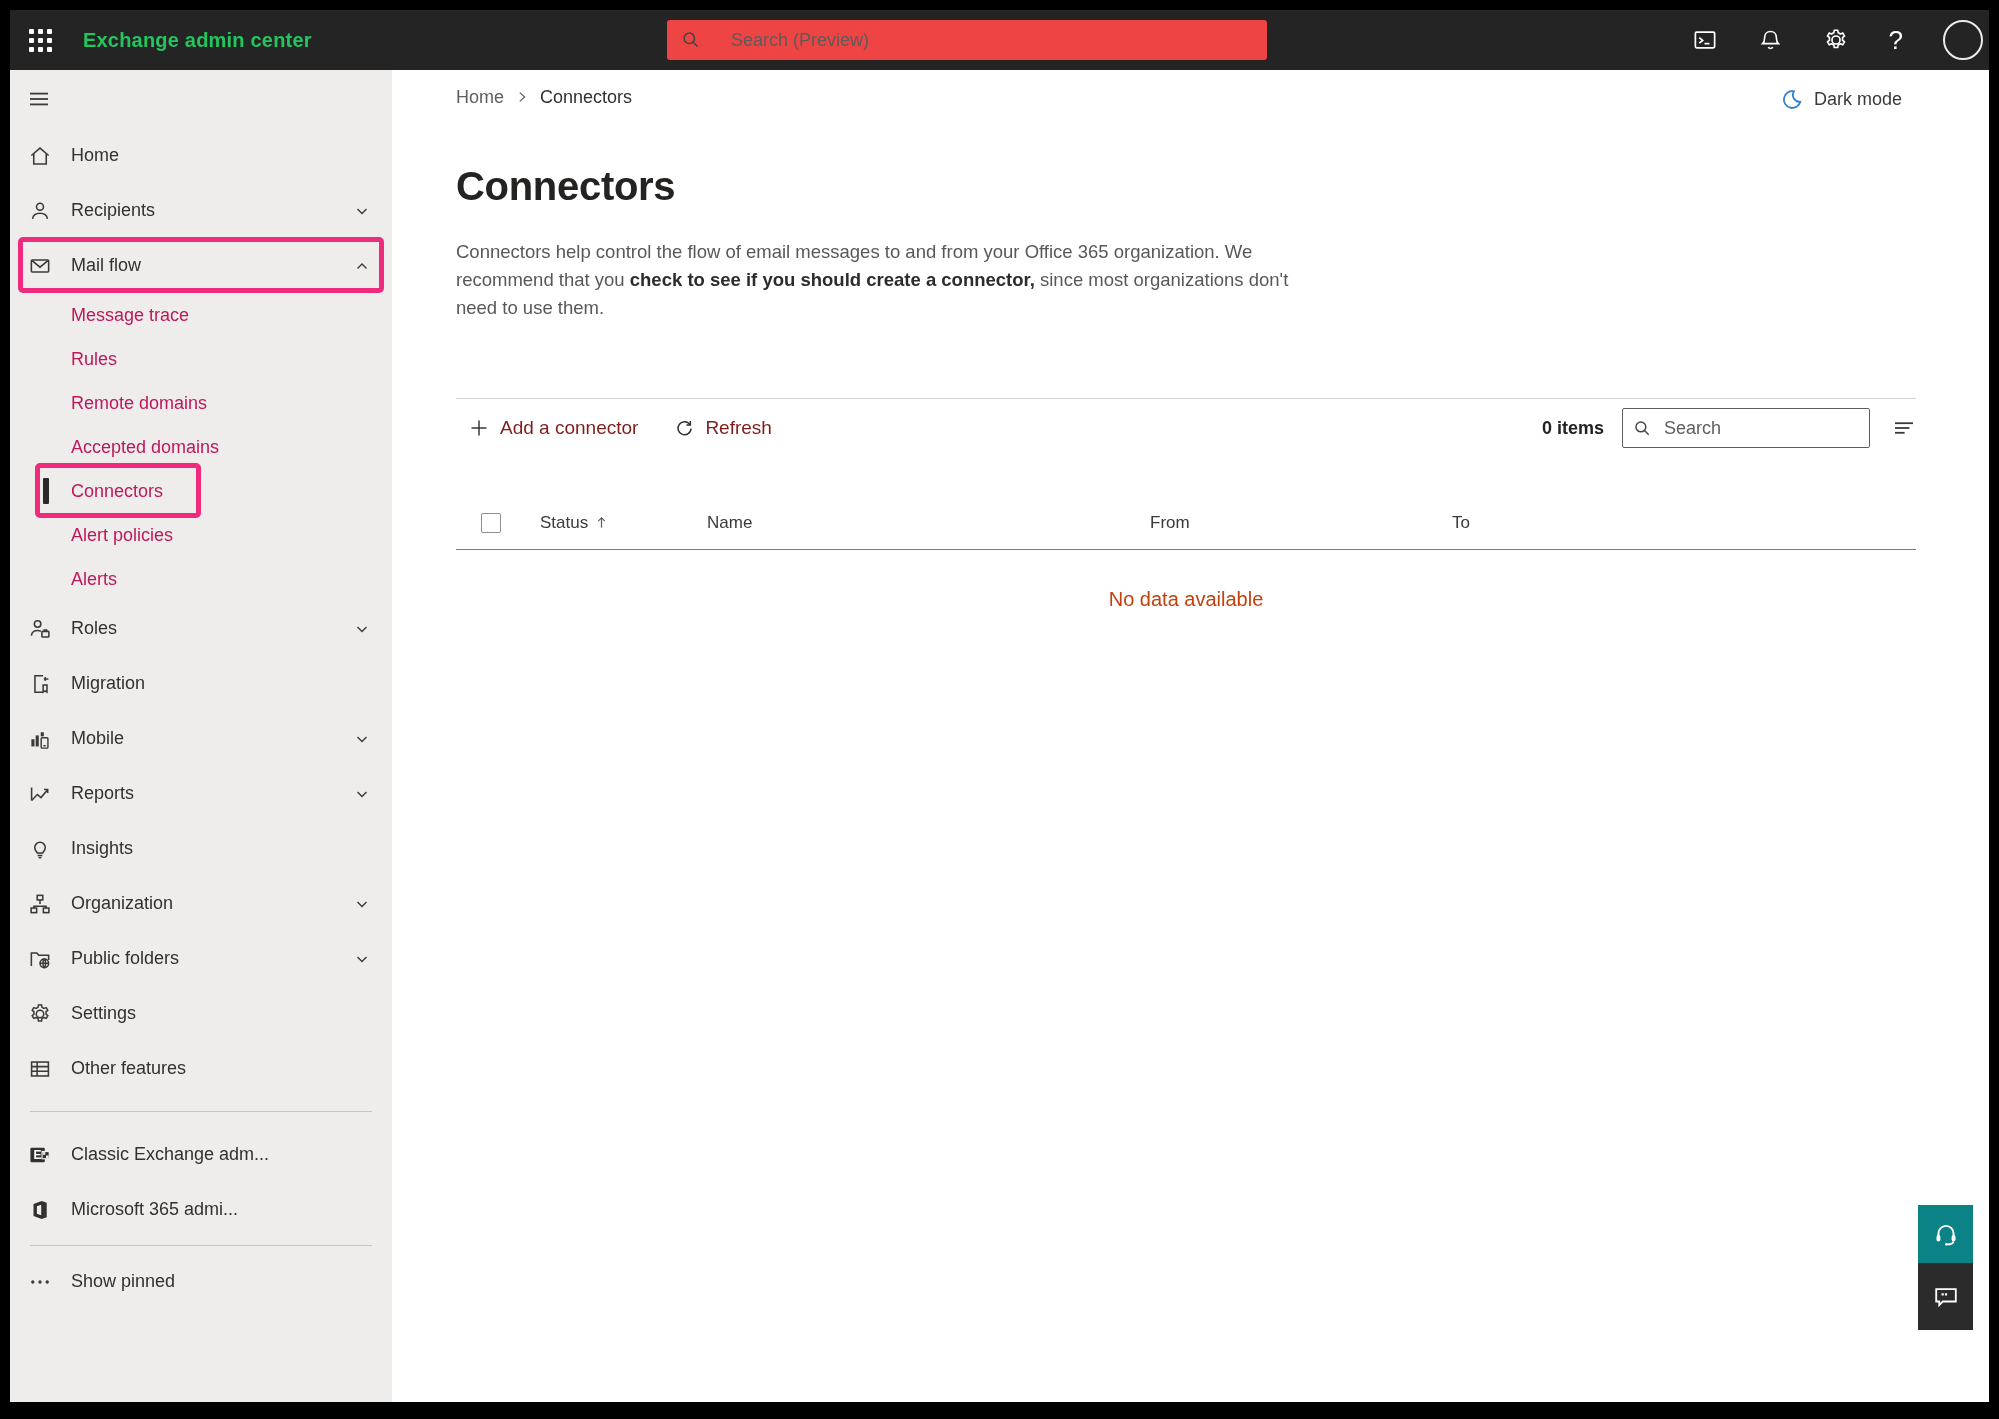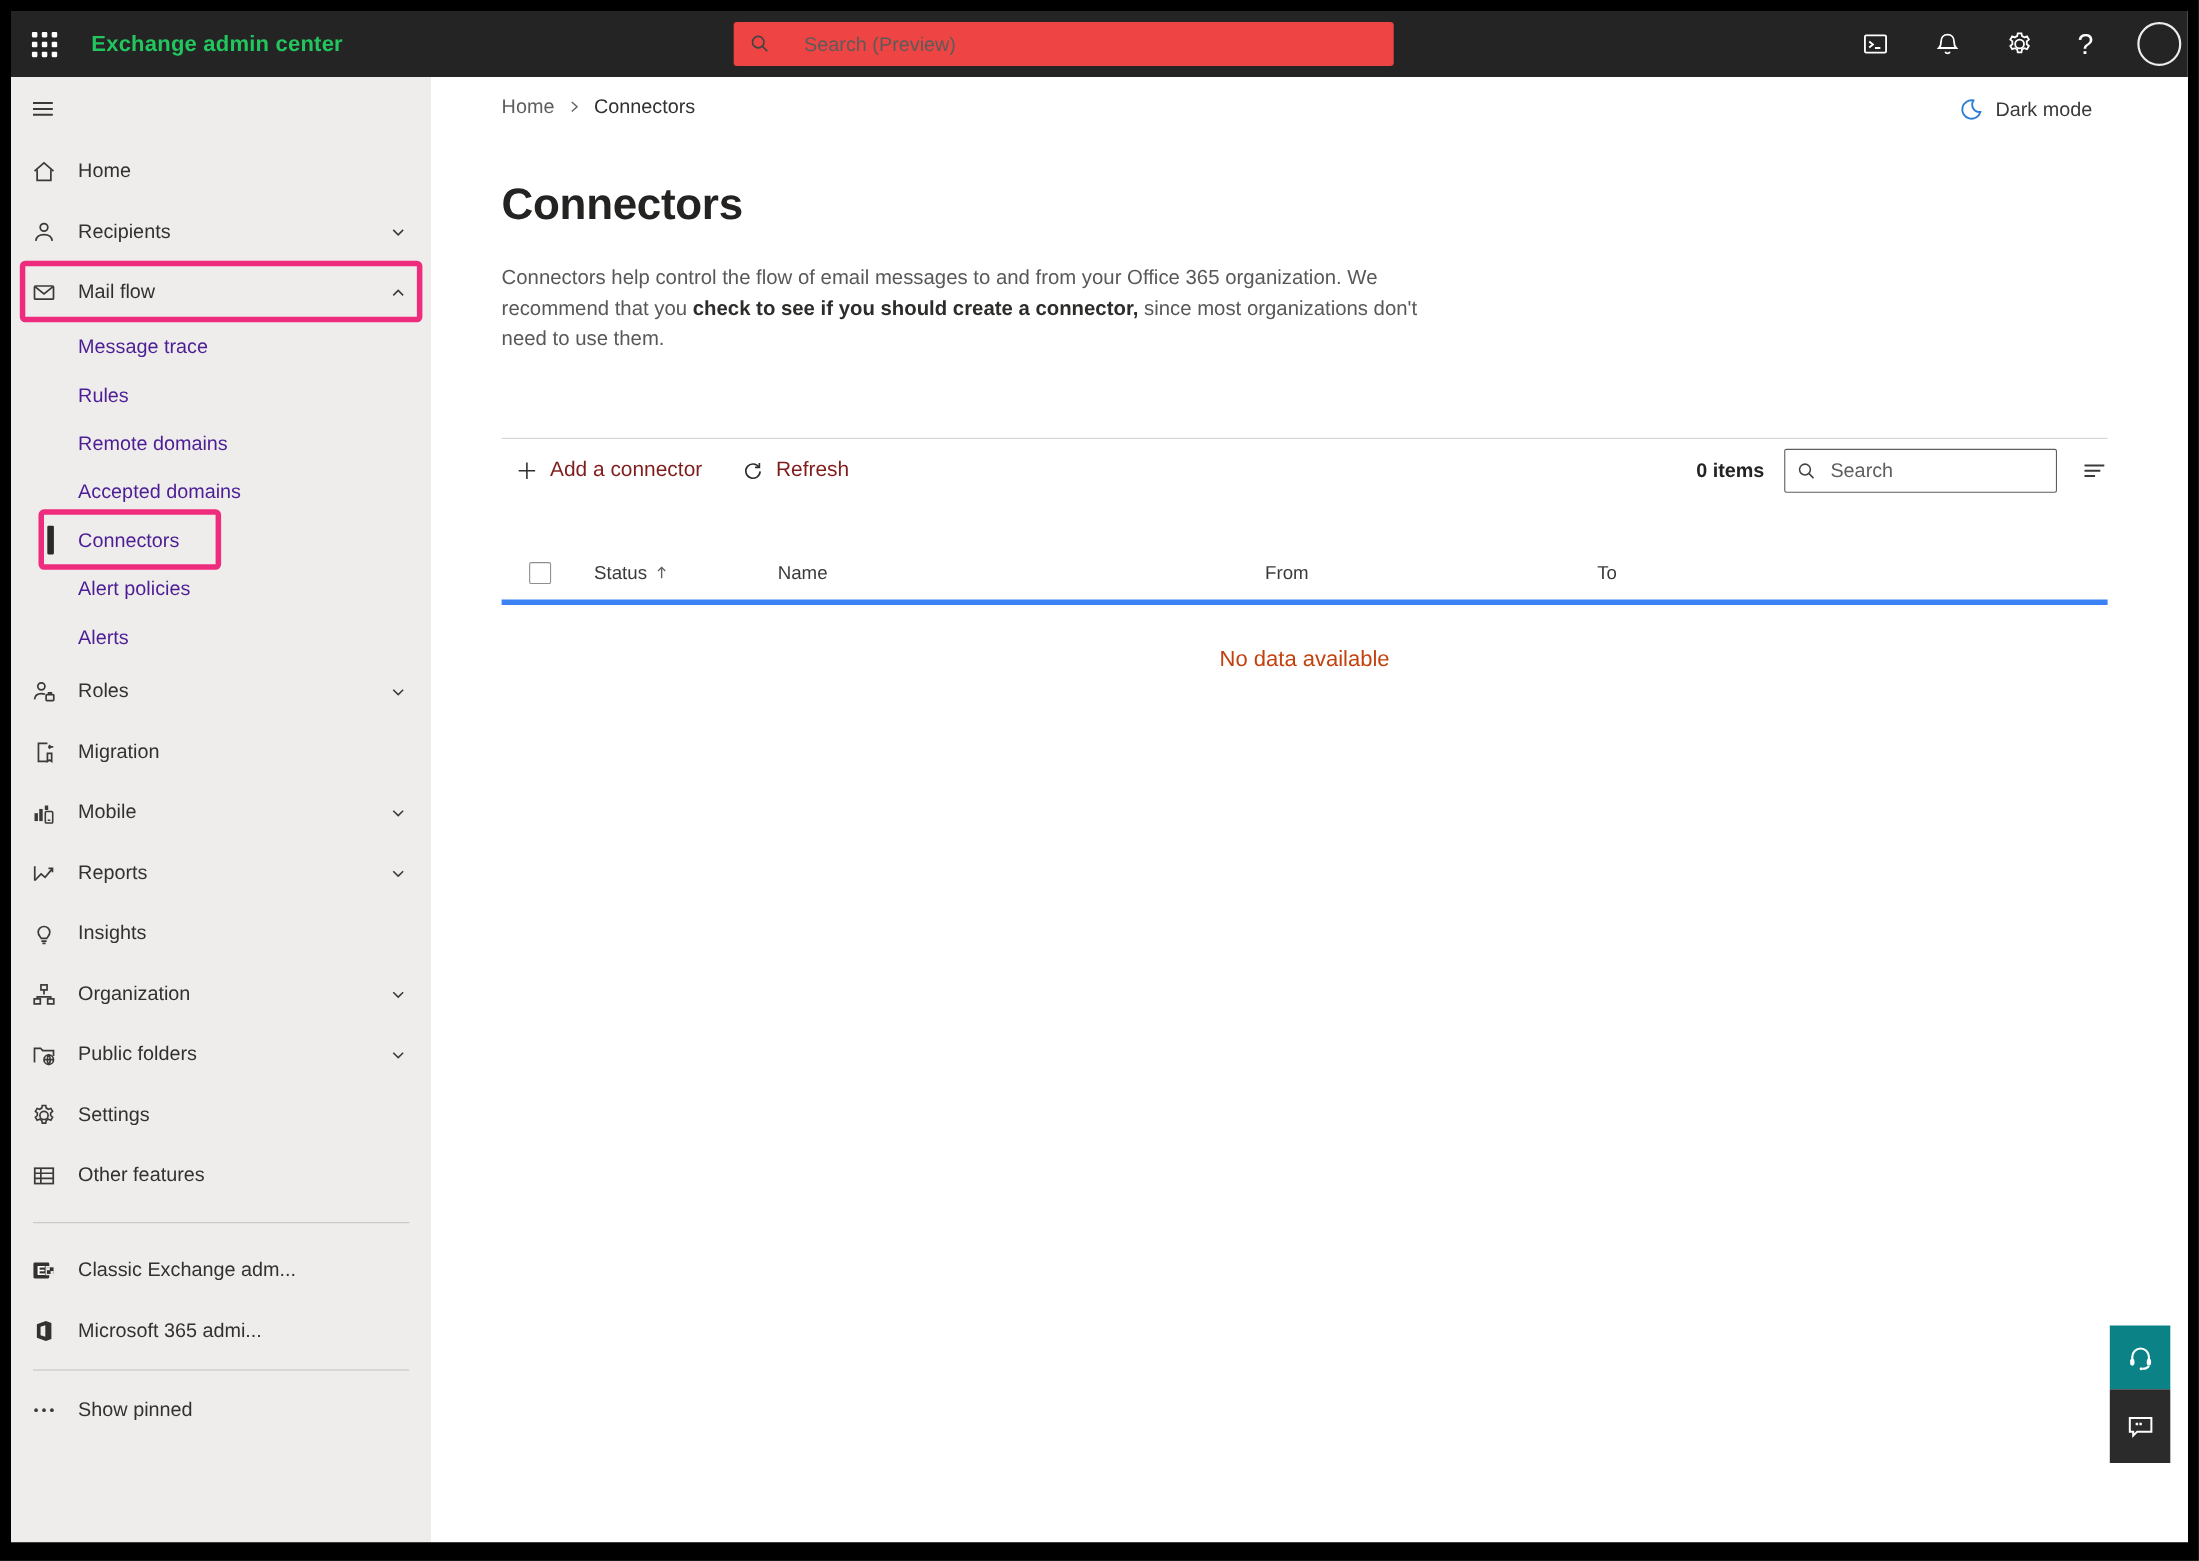--- a/index.html
+++ b/index.html
@@ -74,21 +74,21 @@
   .hamburger-row { height:58px; display:flex; align-items:center; padding-left:17px; }
   .nav-item {
     height:55px; display:flex; align-items:center;
     padding-left:18px; position:relative;
     font-size:18px; color:#323130; cursor:pointer;
   }
   .nav-item .nicon { width:24px; height:24px; margin-right:19px; flex:0 0 auto; display:flex; align-items:center; justify-content:center; }
   .nav-sub {
     height:44px; display:flex; align-items:center;
     padding-left:61px; position:relative;
-    font-size:18px; color:#4c1d95; cursor:pointer;
+    font-size:18px; color:#be185d; cursor:pointer;
   }
   .chevron { position:absolute; right:22px; top:50%; transform:translateY(-50%); }
   .sel-bar {
     position:absolute; left:33px; top:50%; transform:translateY(-50%);
     width:6px; height:26px; background:#2b2a29; border-radius:1px;
   }
   .nav-divider { height:1px; background:#c8c6c4; margin:15px 20px; }
   .annot {
     position:absolute; border:5px solid #ee2b7c; border-radius:5px;
     pointer-events:none; z-index:5;
@@ -135,21 +135,21 @@
     display:flex; align-items:center; padding:0 10px; gap:10px;
   }
   .list-search input {
     flex:1; min-width:0; border:none; outline:none; background:transparent;
     font-family:inherit; font-size:18px; color:#3b3a39;
   }
   .list-search input::placeholder { color:#605e5c; opacity:1; }
   .filter-btn { margin-left:22px; cursor:pointer; display:flex; align-items:center; }
   .table-header {
     position:absolute; left:64px; top:426px; width:1460px; height:54px;
-    border-bottom:5px solid #3b82f6;
+    border-bottom:1px solid #3b82f6;
     text-decoration:underline;
   }
   .cb {
     position:absolute; left:25px; top:50%; transform:translateY(-50%);
     width:20px; height:20px; background:#fff;
     border:1px solid #918f8d; border-radius:2px; cursor:pointer;
   }
   .th { position:absolute; top:50%; transform:translateY(-50%); font-size:17px; color:#3b3a39; cursor:pointer; white-space:nowrap; }
   .th-status { left:84px; display:flex; align-items:center; gap:6px; }
   .th-name { left:251px; }

